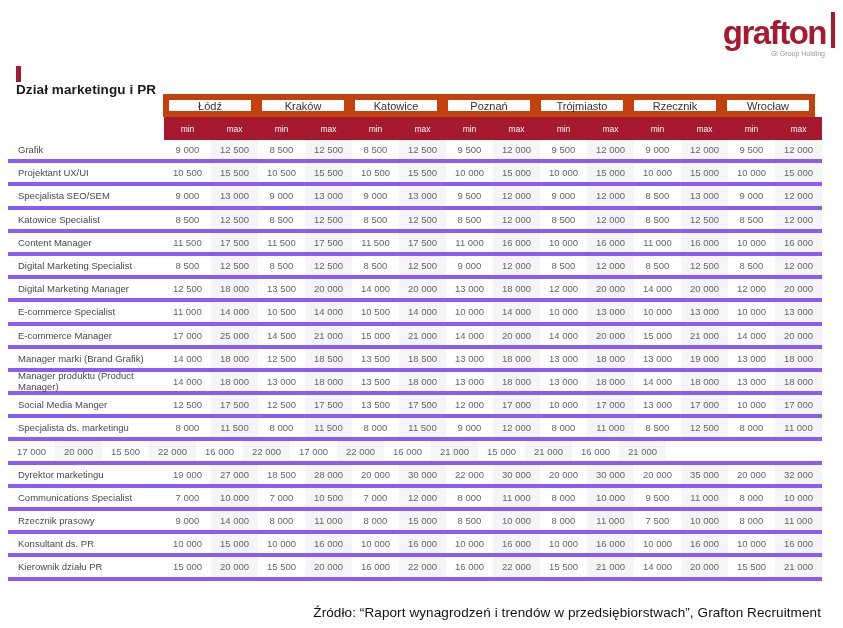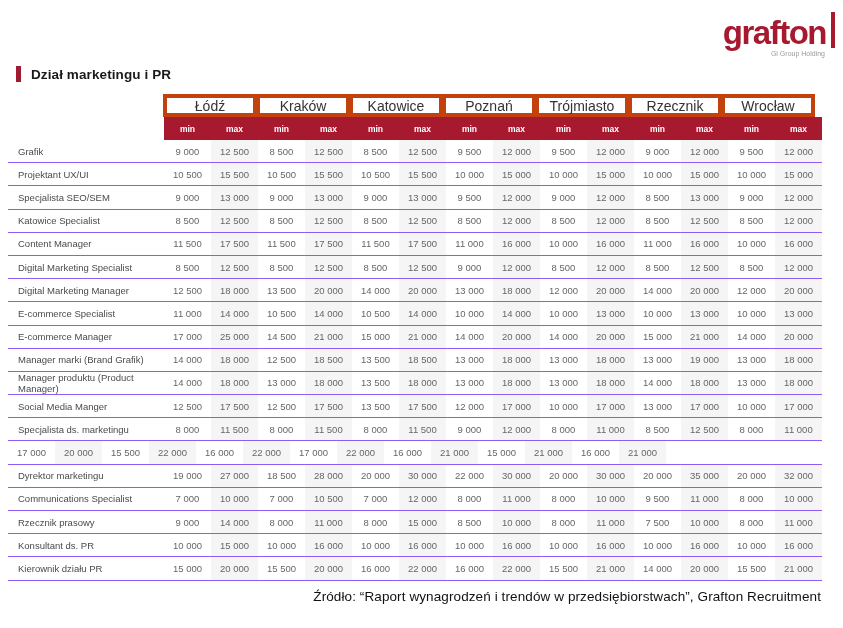--- a/index.html
+++ b/index.html
@@ -8,46 +8,46 @@
   .page { position: relative; width: 843px; height: 628px; background: #fff; overflow: hidden; }
 
   
   .logo { position: absolute; top: 12px; right: 8px; text-align: right; }
   .logo-line { display: flex; align-items: flex-end; justify-content: flex-end; }
   .logo-word { color: #A6192E; font-size: 33px; font-weight: bold; letter-spacing: -1.5px; line-height: 0.9; }
   .logo-bar { display: inline-block; width: 4px; height: 36px; background: #A6192E; margin-left: 5px; }
   .logo-sub { color: #9a9a9a; font-size: 7px; margin-top: 2px; margin-right: 10px; }
 
   
-  .title-wrap { position: absolute; left: 16px; top: 66px; display: flex; align-items: center; }
+  .title-wrap { position: absolute; left: 16px; top: 66px; display: flex; align-items: flex-start; flex-direction: column; }
   .title-bar { width: 5px; height: 16px; background: #9E1B32; margin-right: 10px; }
   .page-title { font-size: 13.5px; font-weight: bold; color: #1a1a1a; letter-spacing: 0.1px; }
 
   
   .salary-table { position: absolute; left: 8px; top: 94px; width: 814px; }
   .trow { display: flex; }
   .cities-row { height: 23px; }
   .corner { width: 156px; flex: none; }
-  .city-cell { width: 94px; flex: none; border: 4px solid #c2410c; margin-left: -1px;
+  .city-cell { width: 94px; flex: none; border: 6px solid #c2410c; margin-left: -1px;
                display: flex; align-items: center; justify-content: center;
-               font-size: 14px; color: #333; background: #fff; }
+               font-size: 11px; color: #333; background: #fff; }
   .city-cell:first-of-type { margin-left: 0; }
   .minmax-row { height: 23px; }
   .mm-cell { width: 47px; flex: none; background: #A6192E;
              display: flex; align-items: center; justify-content: center;
-             font-size: 8.5px; font-weight: bold; color: #fff; }
-  .data-row { height: 23.2px; border-bottom: 1px solid #8b5cf6; }
+             font-size: 8.5px; font-weight: normal; color: #fff; }
+  .data-row { height: 23.2px; border-bottom: 4px solid #8b5cf6; }
   .row-label { width: 156px; flex: none; display: flex; align-items: center;
                padding-left: 10px; font-size: 9.5px; color: #4a4a4a; background: #fff; }
   .val-cell { width: 47px; flex: none; display: flex; align-items: center; justify-content: center;
               font-size: 9.5px; color: #666; background: #fff; }
   .val-cell.max { background: #f5f5f5; }
 
   
-  .footer { position: absolute; right: 22px; bottom: 24px; font-size: 13.5px; color: #111;
+  .footer { position: absolute; right: 22px; bottom: 8px; font-size: 13.5px; color: #111;
             font-weight: 500; letter-spacing: 0.1px; }
 </style>
 </head>
 <body>
 
 <div class="page">
 
   <div class="logo">
     <div class="logo-line">
       <span class="logo-word">grafton</span>

